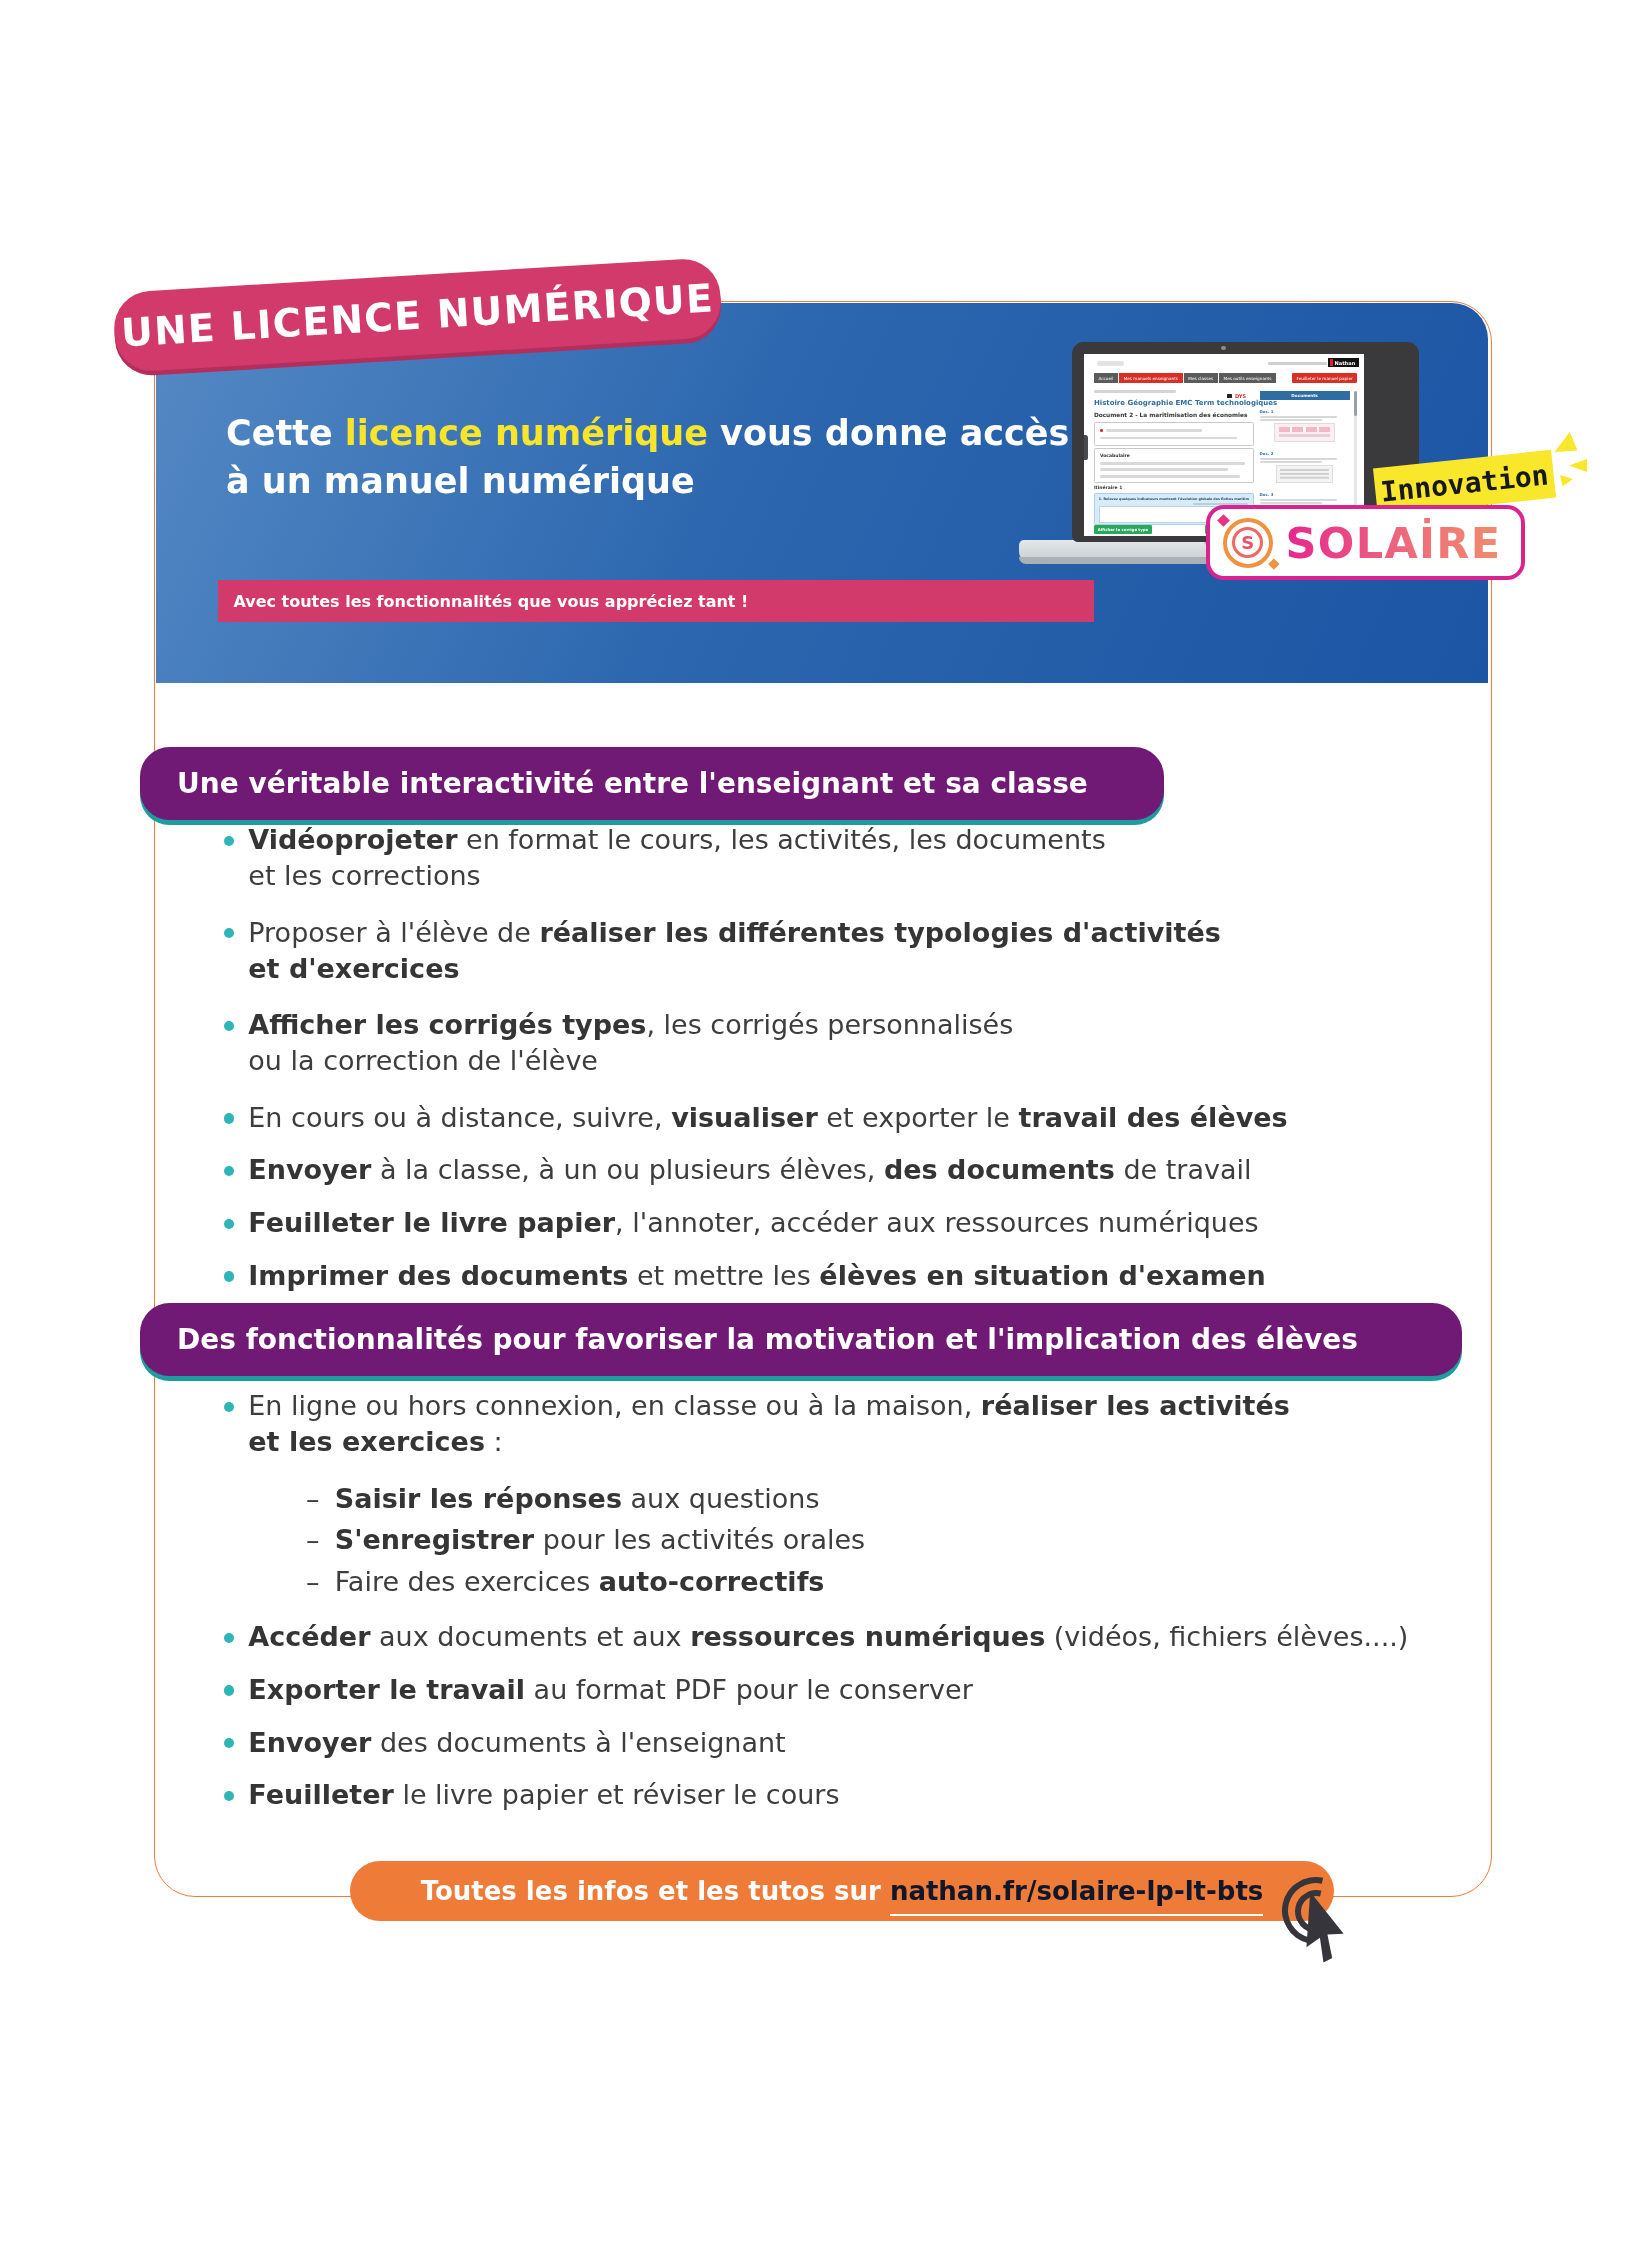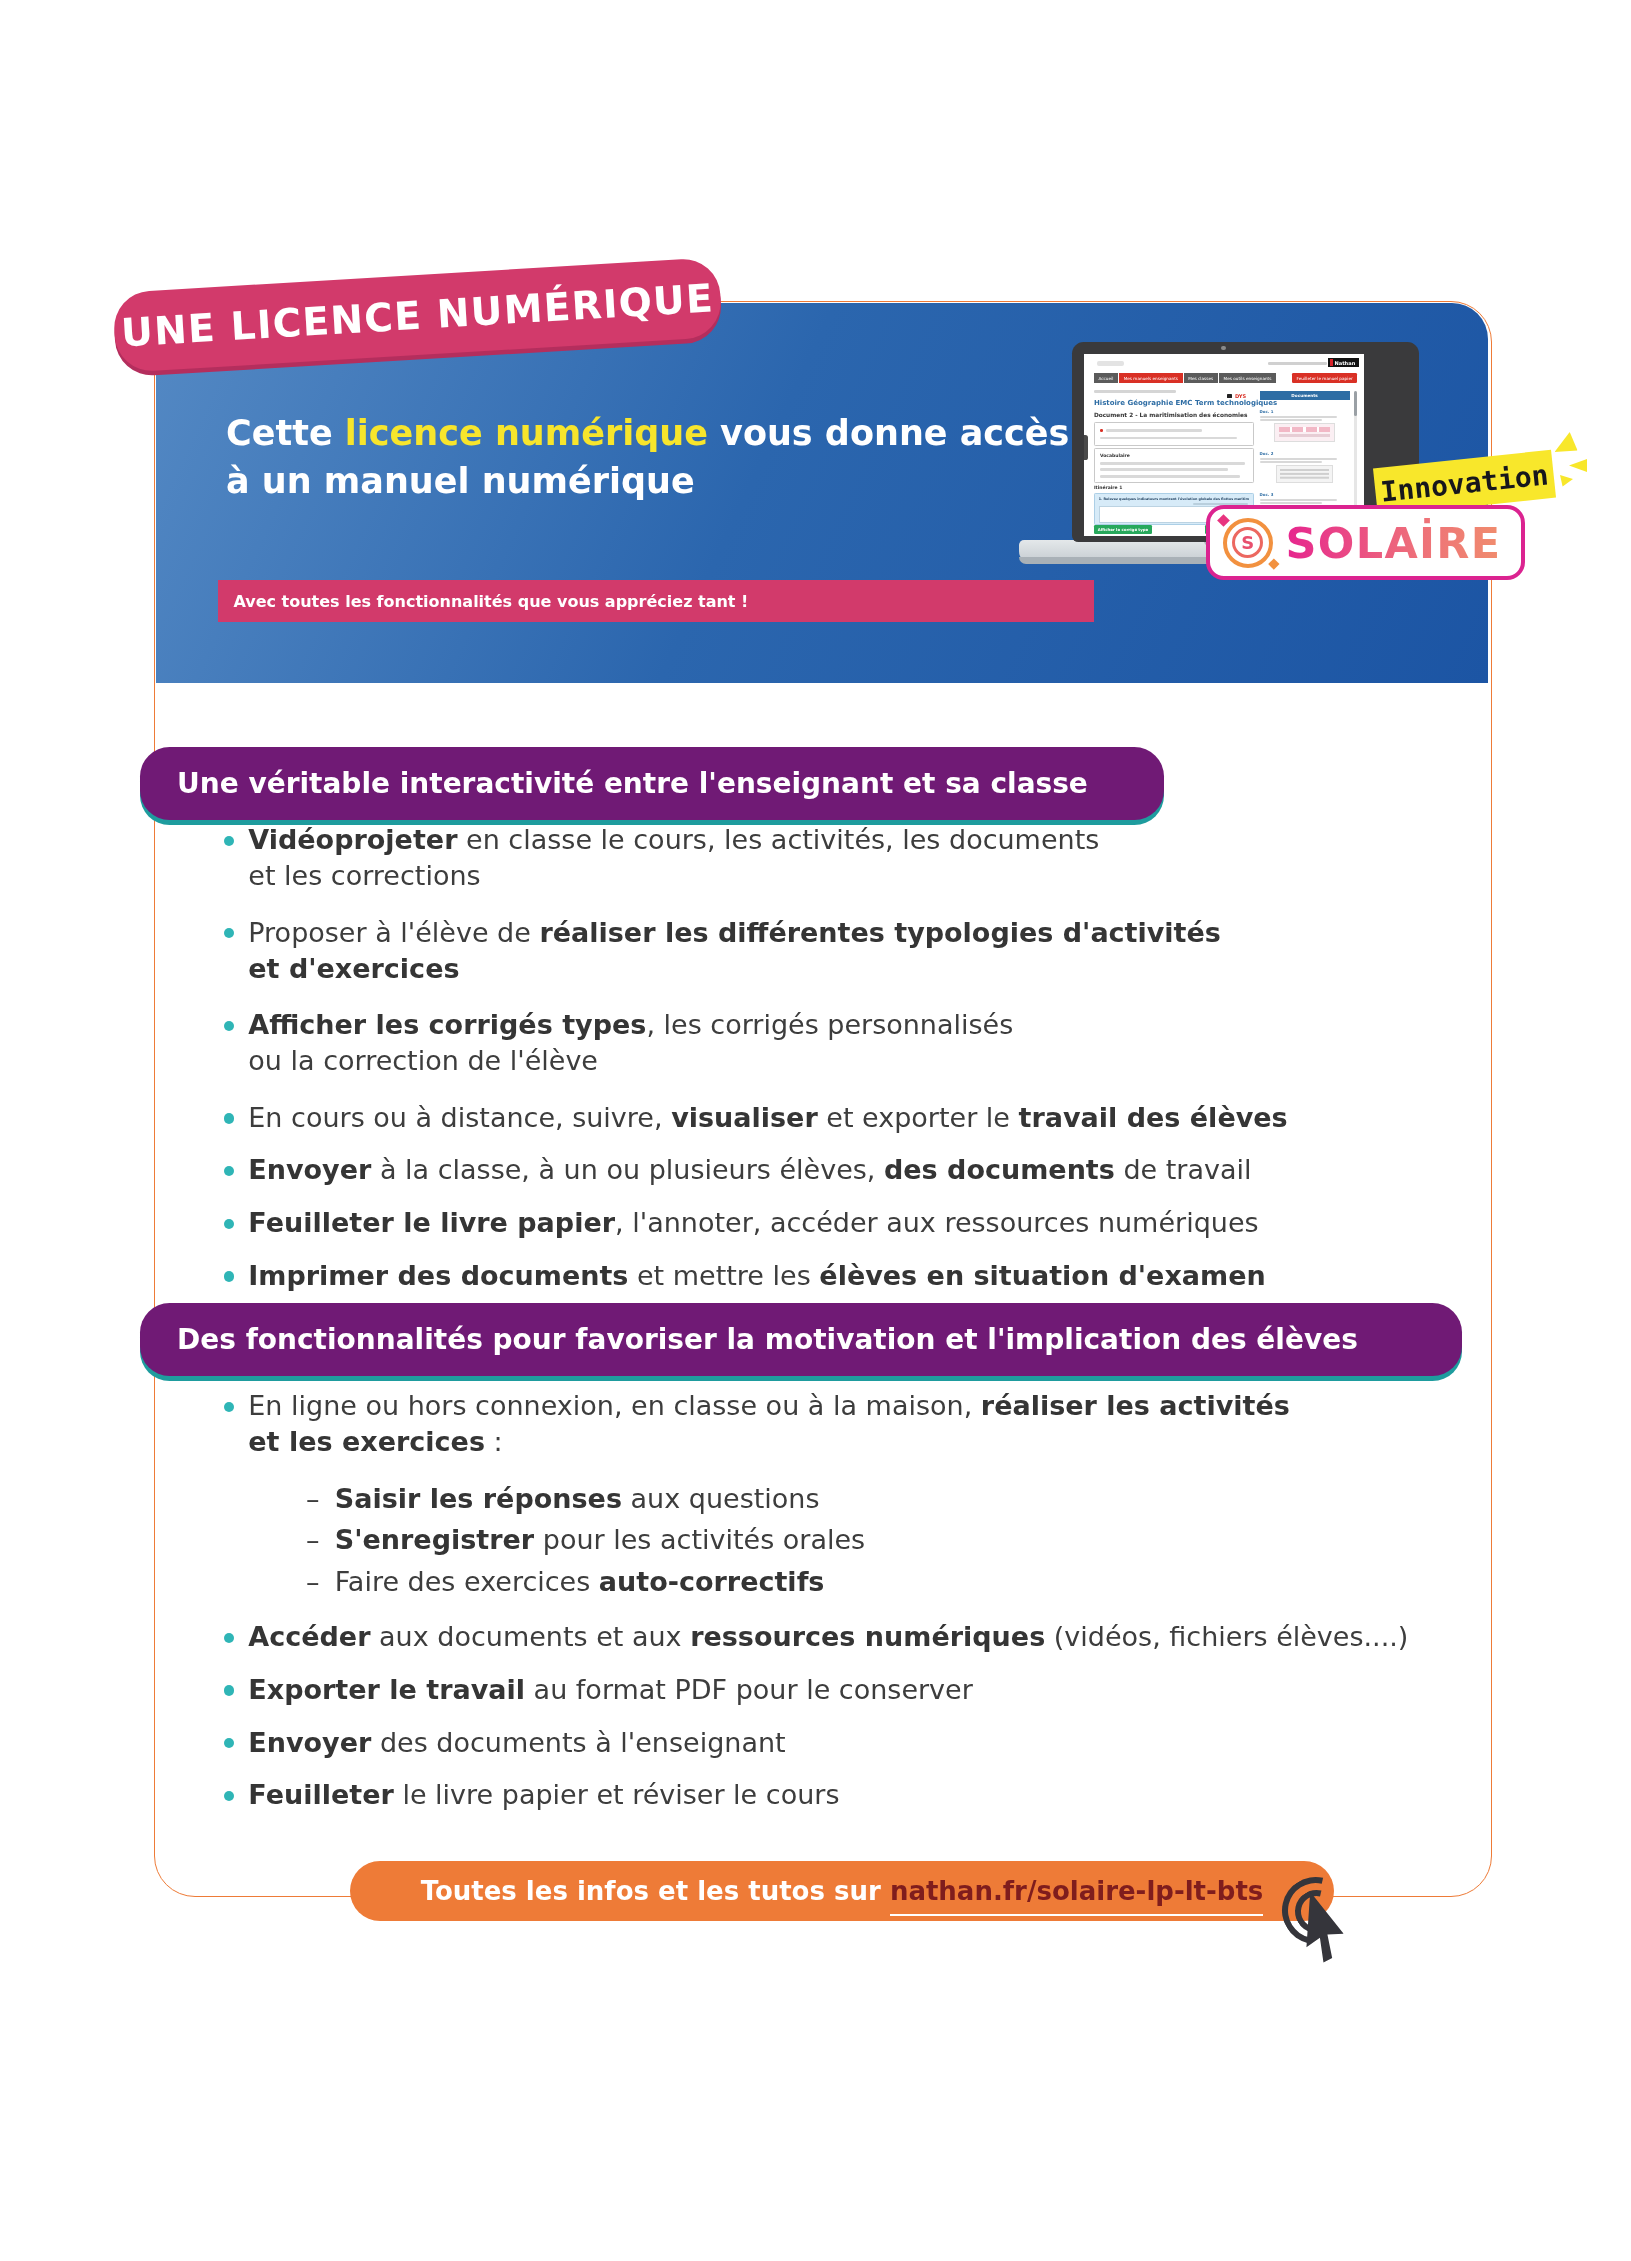--- a/index.html
+++ b/index.html
@@ -152,21 +152,21 @@
   .item .line{display:block;}
   .item b{font-weight:700;color:#353535;}
   .item.sub{margin-left:82px;margin-bottom:5.8px;}
   .item.sub.last{margin-bottom:19px;}
   .item.sub .dash{flex:none;margin-right:1.3px;}
 
   
   .footer-pill{position:absolute;left:350px;top:1861px;width:984px;height:60px;background:#EE7B37;
                border-radius:31px;z-index:5;display:flex;align-items:center;justify-content:center;}
   .footer-pill span{color:#fff;font-size:26px;font-weight:700;white-space:nowrap;}
-  .footer-pill a{color:#7f1d1d;text-decoration:none;border-bottom:2.6px solid #fff;padding-bottom:8px;}
+  .footer-pill a{color:#0f172a;text-decoration:none;border-bottom:2.6px solid #fff;padding-bottom:8px;}
 
   
   .cursor{position:absolute;left:1282px;top:1877px;width:84px;height:96px;z-index:6;}
   .cursor .arc{position:absolute;border:6.4px solid transparent;border-radius:50%;
                border-left-color:#35353B;border-top-color:#35353B;}
   .cursor .arc1{left:0;top:0;width:55px;height:55px;transform:rotate(-32deg);}
   .cursor .arc2{left:13px;top:13px;width:31px;height:31px;transform:rotate(-32deg);}
   .cursor .arrow{position:absolute;left:23px;top:18px;width:50px;height:71px;background:#35353B;
      clip-path:polygon(0 0,78% 52%,46% 56%,62% 88%,46% 96%,32% 62%,8% 78%);transform:rotate(8deg);}
 </style>
@@ -275,21 +275,21 @@
     <span>Une véritable interactivité entre l'enseignant et sa classe</span>
   </div>
   <div class="pill pill2">
     <span>Des fonctionnalités pour favoriser la motivation et l'implication des élèves</span>
   </div>
 
   <div class="blist list1">
       <div class="item two">
         <span class="dot"></span>
         <span>
-          <span class="line"><b>Vidéoprojeter</b><span> en classe le cours, les activités, les documents</span></span>
+          <span class="line"><b>Vidéoprojeter</b><span> en format le cours, les activités, les documents</span></span>
           <span class="line"><span>et les corrections</span></span>
         </span>
       </div>
       <div class="item two">
         <span class="dot"></span>
         <span>
           <span class="line"><span>Proposer à l'élève de </span><b>réaliser les différentes typologies d'activités</b></span>
           <span class="line"><b>et d'exercices</b></span>
         </span>
       </div>

